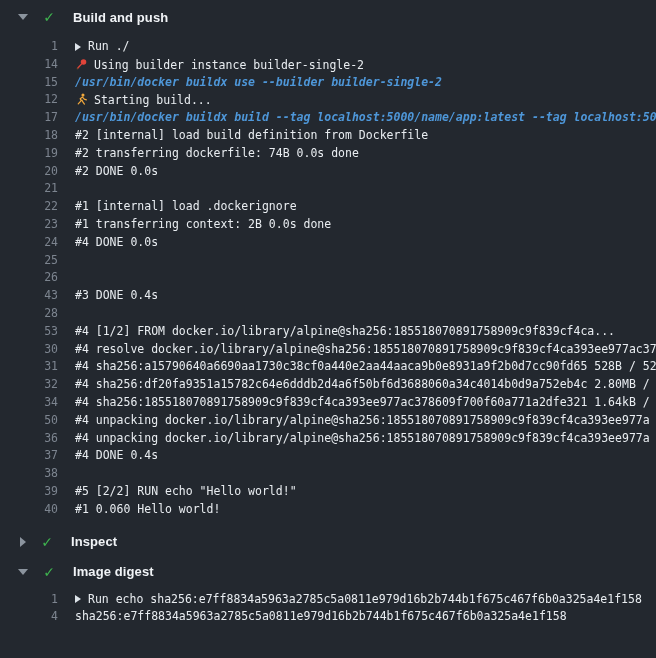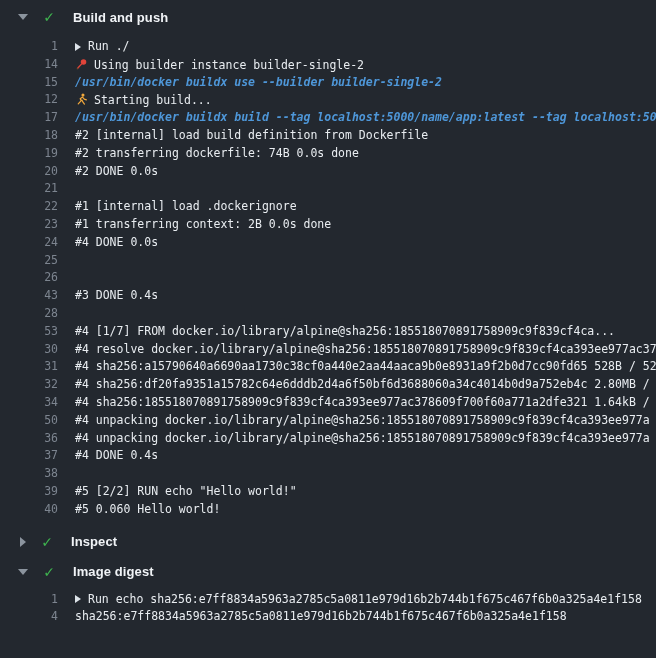--- a/index.html
+++ b/index.html
@@ -69,31 +69,31 @@
         <div class="row"><span class="num">19</span><span class="txt"><span>#2 transferring dockerfile: 74B 0.0s done</span></span></div>
         <div class="row"><span class="num">20</span><span class="txt"><span>#2 DONE 0.0s</span></span></div>
         <div class="row"><span class="num">21</span><span class="txt"><span></span></span></div>
         <div class="row"><span class="num">22</span><span class="txt"><span>#1 [internal] load .dockerignore</span></span></div>
         <div class="row"><span class="num">23</span><span class="txt"><span>#1 transferring context: 2B 0.0s done</span></span></div>
         <div class="row"><span class="num">24</span><span class="txt"><span>#4 DONE 0.0s</span></span></div>
         <div class="row"><span class="num">25</span><span class="txt"><span></span></span></div>
         <div class="row"><span class="num">26</span></div>
         <div class="row"><span class="num">43</span><span class="txt"><span>#3 DONE 0.4s</span></span></div>
         <div class="row"><span class="num">28</span><span class="txt"><span></span></span></div>
-        <div class="row"><span class="num">53</span><span class="txt"><span>#4 [1/7] FROM docker.io/library/alpine@sha256:185518070891758909c9f839cf4ca...</span></span></div>
+        <div class="row"><span class="num">53</span><span class="txt"><span>#4 [1/2] FROM docker.io/library/alpine@sha256:185518070891758909c9f839cf4ca...</span></span></div>
         <div class="row"><span class="num">30</span><span class="txt"><span>#4 resolve docker.io/library/alpine@sha256:185518070891758909c9f839cf4ca393ee977ac37</span></span></div>
         <div class="row"><span class="num">31</span><span class="txt"><span>#4 sha256:a15790640a6690aa1730c38cf0a440e2aa44aaca9b0e8931a9f2b0d7cc90fd65 528B / 52</span></span></div>
         <div class="row"><span class="num">32</span><span class="txt"><span>#4 sha256:df20fa9351a15782c64e6dddb2d4a6f50bf6d3688060a34c4014b0d9a752eb4c 2.80MB /</span></span></div>
         <div class="row"><span class="num">34</span><span class="txt"><span>#4 sha256:185518070891758909c9f839cf4ca393ee977ac378609f700f60a771a2dfe321 1.64kB /</span></span></div>
         <div class="row"><span class="num">50</span><span class="txt"><span>#4 unpacking docker.io/library/alpine@sha256:185518070891758909c9f839cf4ca393ee977a</span></span></div>
         <div class="row"><span class="num">36</span><span class="txt"><span>#4 unpacking docker.io/library/alpine@sha256:185518070891758909c9f839cf4ca393ee977a</span></span></div>
         <div class="row"><span class="num">37</span><span class="txt"><span>#4 DONE 0.4s</span></span></div>
         <div class="row"><span class="num">38</span><span class="txt"><span></span></span></div>
         <div class="row"><span class="num">39</span><span class="txt"><span>#5 [2/2] RUN echo "Hello world!"</span></span></div>
-        <div class="row"><span class="num">40</span><span class="txt"><span>#5 0.060 Hello world!</span></span></div>
+        <div class="row"><span class="num">40</span><span class="txt"><span>#1 0.060 Hello world!</span></span></div>
       </div>
       <div class="sec-header compact">
         <span class="chev right"></span>
         <span class="check">✓</span>
         <span class="sec-title">Inspect</span>
       </div>
       <div class="sec-header compact">
         <span class="chev down"></span>
         <span class="check">✓</span>
         <span class="sec-title">Image digest</span>

